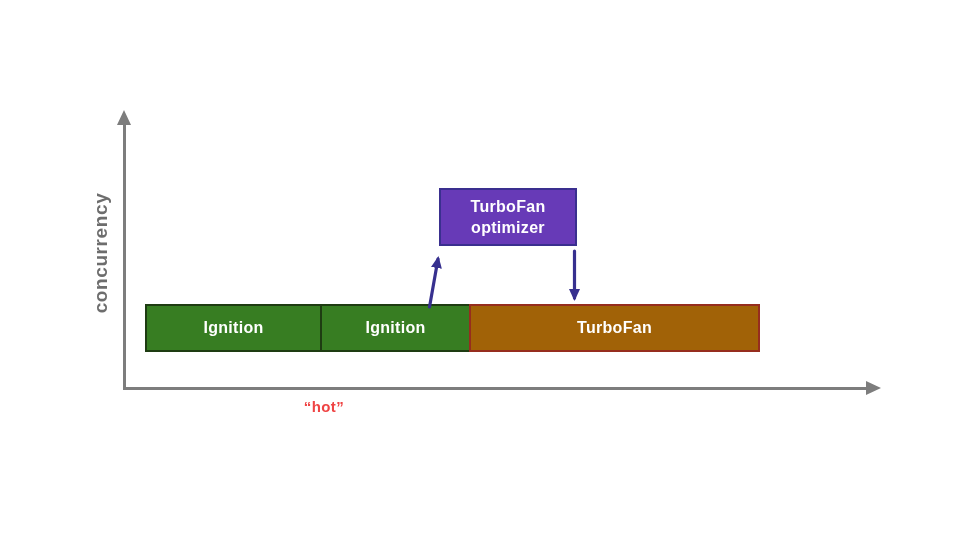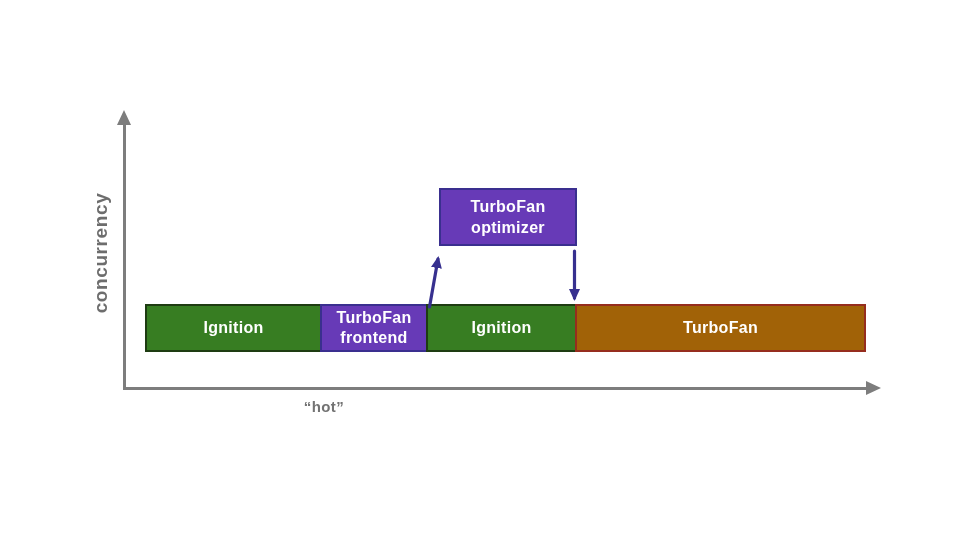--- a/index.html
+++ b/index.html
@@ -125,25 +125,24 @@
 <div class="stage">
 
   <div class="y-axis-line" style="background-color: rgb(125, 125, 125);"></div>
   <div class="y-axis-head"></div>
   <div class="y-label-wrap">
     <span class="y-label" style="color: rgb(109, 109, 109);">concurrency</span>
   </div>
 
   <div class="x-axis-line" style="background-color: rgb(125, 125, 125);"></div>
   <div class="x-axis-head"></div>
-  <div class="x-label" style="color: #737373;">“hot”</div>
+  <div class="x-label" style="color: #ef4444;">“hot”</div>
 
   <div class="bar">
     <div class="seg seg-0" style="background-color: rgb(55, 125, 34); border-color: rgb(30, 60, 18); color: rgb(255, 255, 255);">Ignition</div>
-    <div class="seg seg-1" style="background-color: rgb(103, 58, 183); border-color: rgb(58, 47, 143); color: rgb(255, 255, 255);">TurboFan frontend</div>
     <div class="seg seg-2" style="background-color: rgb(55, 125, 34); border-color: rgb(30, 60, 18); color: rgb(255, 255, 255);">Ignition</div>
     <div class="seg seg-3" style="background-color: #a16207; border-color: rgb(150, 45, 30); color: rgb(255, 255, 255);">TurboFan</div>
   </div>
 
   <div class="optimizer" style="background-color: rgb(103, 58, 183); border-color: rgb(58, 47, 143);">TurboFan optimizer</div>
 
   <svg class="arrow-layer" viewBox="0 0 960 540" xmlns="http://www.w3.org/2000/svg">
     <defs>
       <marker id="arrowhead" markerUnits="userSpaceOnUse" markerWidth="12" markerHeight="11" refX="9" refY="5.5" orient="auto">
         <path d="M0,0 L12,5.5 L0,11 Z" style="fill: rgb(55, 48, 143);"></path>

